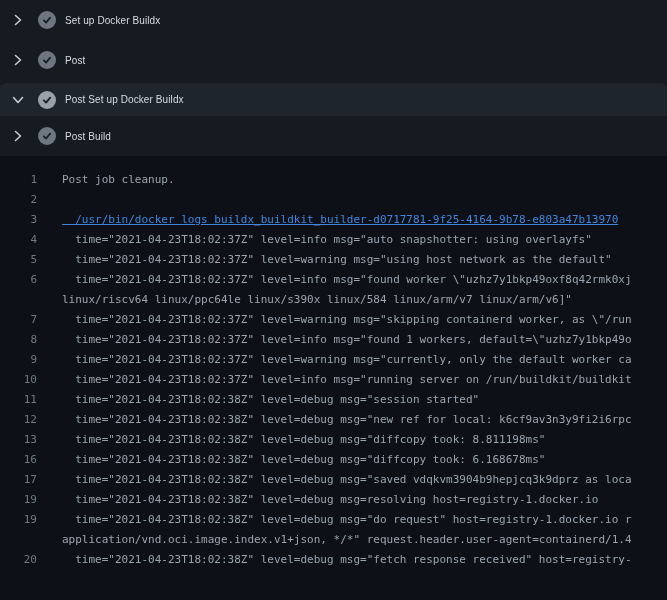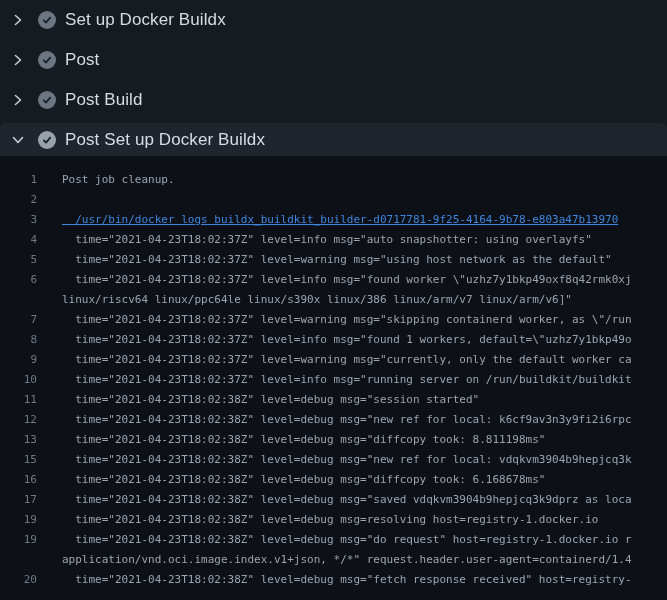--- a/index.html
+++ b/index.html
@@ -32,21 +32,21 @@
     height:33px;margin-top:3px;background:var(--band-bg);
     border-radius:6px 6px 0 0;
   }
   .chev{width:16px;height:16px;display:flex;align-items:center;justify-content:center;margin-right:12px;flex:0 0 16px;}
   .chev svg{display:block;}
   .status-circle{
     width:18px;height:18px;border-radius:50%;background:var(--circle-color);
     display:flex;align-items:center;justify-content:center;margin-right:9px;flex:0 0 18px;
   }
   .section-row.expanded .status-circle{background:var(--circle-active-color);}
-  .section-label{color:var(--label-color);font-size:17px;letter-spacing:.1px;}
+  .section-label{color:var(--label-color);font-size:10px;letter-spacing:.1px;}
 
   
   .log-area{
     flex:1;background:var(--log-bg);
     font-family:"DejaVu Sans Mono", monospace;font-size:11px;
     padding-top:13px;overflow:hidden;
   }
   .log-row{display:flex;height:20px;align-items:center;white-space:pre;overflow:hidden;}
   .log-num{
     width:37px;flex:0 0 37px;text-align:right;color:var(--line-num);cursor:pointer;
@@ -83,63 +83,62 @@
             <path d="M2.5 1.5 L7.5 6 L2.5 10.5" fill="none" stroke="currentColor" stroke-width="1.6" stroke-linecap="round" stroke-linejoin="round"></path>
           </svg>
         </span>
         <span class="status-circle" style="color: var(--check-color, #1b2129);">
           <svg width="10" height="10" viewBox="0 0 10 10">
             <path d="M1.8 5.4 L4 7.6 L8.2 2.6" fill="none" stroke="currentColor" stroke-width="1.8" stroke-linecap="round" stroke-linejoin="round"></path>
           </svg>
         </span>
         <span class="section-label">Post</span>
       </div>
+      <div class="section-row expanded">
+        <span class="chev" style="color: var(--chevron-color);">
+          <svg width="12" height="10" viewBox="0 0 12 10">
+            <path d="M1.5 2.5 L6 7.5 L10.5 2.5" fill="none" stroke="currentColor" stroke-width="1.6" stroke-linecap="round" stroke-linejoin="round"></path>
+          </svg>
+        </span>
+        <span class="status-circle" style="color: var(--check-color, #1b2129);">
+          <svg width="10" height="10" viewBox="0 0 10 10">
+            <path d="M1.8 5.4 L4 7.6 L8.2 2.6" fill="none" stroke="currentColor" stroke-width="1.8" stroke-linecap="round" stroke-linejoin="round"></path>
+          </svg>
+        </span>
+        <span class="section-label">Post Set up Docker Buildx</span>
+      </div>
       <div class="section-row">
         <span class="chev" style="color: var(--chevron-color);">
           <svg width="10" height="12" viewBox="0 0 10 12">
             <path d="M2.5 1.5 L7.5 6 L2.5 10.5" fill="none" stroke="currentColor" stroke-width="1.6" stroke-linecap="round" stroke-linejoin="round"></path>
           </svg>
         </span>
         <span class="status-circle" style="color: var(--check-color, #1b2129);">
           <svg width="10" height="10" viewBox="0 0 10 10">
             <path d="M1.8 5.4 L4 7.6 L8.2 2.6" fill="none" stroke="currentColor" stroke-width="1.8" stroke-linecap="round" stroke-linejoin="round"></path>
           </svg>
         </span>
         <span class="section-label">Post Build</span>
       </div>
-      <div class="section-row expanded">
-        <span class="chev" style="color: var(--chevron-color);">
-          <svg width="12" height="10" viewBox="0 0 12 10">
-            <path d="M1.5 2.5 L6 7.5 L10.5 2.5" fill="none" stroke="currentColor" stroke-width="1.6" stroke-linecap="round" stroke-linejoin="round"></path>
-          </svg>
-        </span>
-        <span class="status-circle" style="color: var(--check-color, #1b2129);">
-          <svg width="10" height="10" viewBox="0 0 10 10">
-            <path d="M1.8 5.4 L4 7.6 L8.2 2.6" fill="none" stroke="currentColor" stroke-width="1.8" stroke-linecap="round" stroke-linejoin="round"></path>
-          </svg>
-        </span>
-        <span class="section-label">Post Set up Docker Buildx</span>
-      </div>
     </div>
   <div class="log-area">
       <div class="log-row"><span class="log-num">1</span><span class="log-content">Post job cleanup.</span></div>
       <div class="log-row"><span class="log-num">2</span></div>
       <div class="log-row"><span class="log-num">3</span><span class="log-content cmd">  /usr/bin/docker logs buildx_buildkit_builder-d0717781-9f25-4164-9b78-e803a47b13970</span></div>
       <div class="log-row"><span class="log-num">4</span><span class="log-content">  time="2021-04-23T18:02:37Z" level=info msg="auto snapshotter: using overlayfs"</span></div>
       <div class="log-row"><span class="log-num">5</span><span class="log-content">  time="2021-04-23T18:02:37Z" level=warning msg="using host network as the default"</span></div>
       <div class="log-row"><span class="log-num">6</span><span class="log-content">  time="2021-04-23T18:02:37Z" level=info msg="found worker \"uzhz7y1bkp49oxf8q42rmk0xj</span></div>
-      <div class="log-row"><span class="log-num"></span><span class="log-content">linux/riscv64 linux/ppc64le linux/s390x linux/386 linux/arm/v7 linux/arm/v6]"</span></div>
+      <div class="log-row"><span class="log-num"></span><span class="log-content">linux/riscv64 linux/ppc64le linux/s390x linux/584 linux/arm/v7 linux/arm/v6]"</span></div>
       <div class="log-row"><span class="log-num">7</span><span class="log-content">  time="2021-04-23T18:02:37Z" level=warning msg="skipping containerd worker, as \"/run</span></div>
       <div class="log-row"><span class="log-num">8</span><span class="log-content">  time="2021-04-23T18:02:37Z" level=info msg="found 1 workers, default=\"uzhz7y1bkp49o</span></div>
       <div class="log-row"><span class="log-num">9</span><span class="log-content">  time="2021-04-23T18:02:37Z" level=warning msg="currently, only the default worker ca</span></div>
       <div class="log-row"><span class="log-num">10</span><span class="log-content">  time="2021-04-23T18:02:37Z" level=info msg="running server on /run/buildkit/buildkit</span></div>
       <div class="log-row"><span class="log-num">11</span><span class="log-content">  time="2021-04-23T18:02:38Z" level=debug msg="session started"</span></div>
       <div class="log-row"><span class="log-num">12</span><span class="log-content">  time="2021-04-23T18:02:38Z" level=debug msg="new ref for local: k6cf9av3n3y9fi2i6rpc</span></div>
       <div class="log-row"><span class="log-num">13</span><span class="log-content">  time="2021-04-23T18:02:38Z" level=debug msg="diffcopy took: 8.811198ms"</span></div>
-      <div class="log-row"><span class="log-num">15</span><span class="log-content">  time="2021-04-23T18:02:38Z" level=debug msg="new ref for local: vdqkvm3904b9hepjcq3k</span></div>
       <div class="log-row"><span class="log-num">16</span><span class="log-content">  time="2021-04-23T18:02:38Z" level=debug msg="diffcopy took: 6.168678ms"</span></div>
       <div class="log-row"><span class="log-num">17</span><span class="log-content">  time="2021-04-23T18:02:38Z" level=debug msg="saved vdqkvm3904b9hepjcq3k9dprz as loca</span></div>
       <div class="log-row"><span class="log-num">19</span><span class="log-content">  time="2021-04-23T18:02:38Z" level=debug msg=resolving host=registry-1.docker.io</span></div>
       <div class="log-row"><span class="log-num">19</span><span class="log-content">  time="2021-04-23T18:02:38Z" level=debug msg="do request" host=registry-1.docker.io r</span></div>
       <div class="log-row"><span class="log-num"></span><span class="log-content">application/vnd.oci.image.index.v1+json, */*" request.header.user-agent=containerd/1.4</span></div>
       <div class="log-row"><span class="log-num">20</span><span class="log-content">  time="2021-04-23T18:02:38Z" level=debug msg="fetch response received" host=registry-</span></div>
     </div>
 </div>
 
 </body></html>

